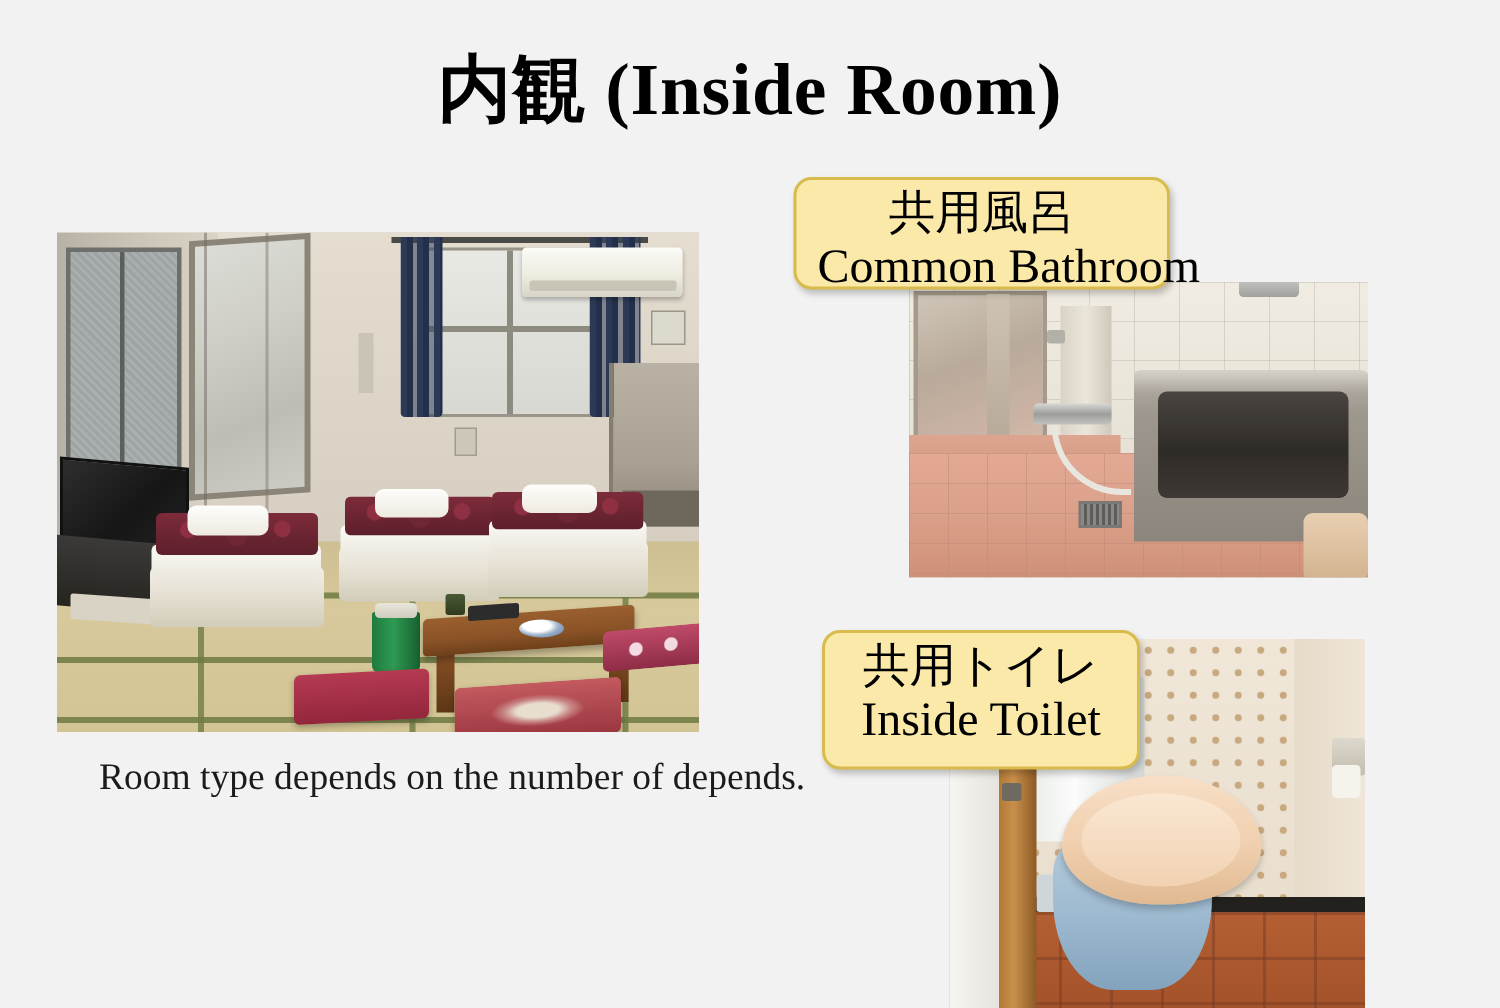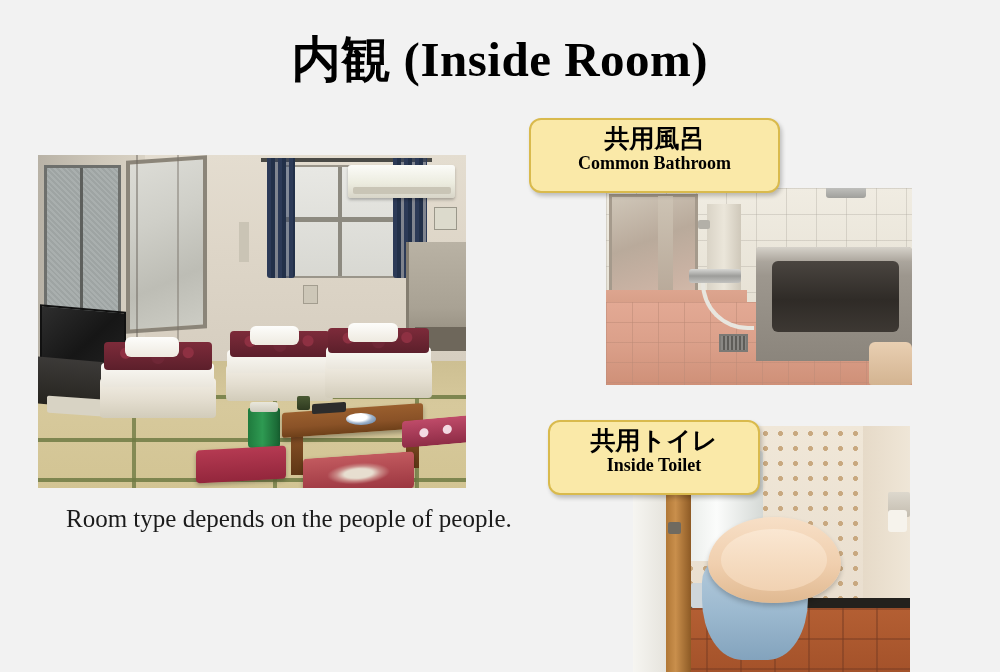--- a/index.html
+++ b/index.html
@@ -442,40 +442,40 @@
     border: 2px solid #d9ba4d;
     border-radius: 12px;
     box-shadow: 2px 3px 4px rgba(0,0,0,0.22);
     text-align: center;
     color: #000000;
     line-height: 1.12;
     padding: 5px 14px 7px 14px;
     box-sizing: border-box;
   }
   .callout .jp {
-    font-size: 25px;
-    font-weight: 700;
+    font-size: 31px;
+    font-weight: 400;
     white-space: nowrap;
   }
   .callout .en {
-    font-size: 18px;
-    font-weight: 700;
+    font-size: 32px;
+    font-weight: 400;
     white-space: nowrap;
   }
   #callout-bathroom {
     left: 529px;
     top: 118px;
     width: 251px;
     height: 75px;
   }
   #callout-toilet {
     left: 548px;
     top: 420px;
     width: 212px;
-    height: 75px;
+    height: 93px;
   }
 
   
   #caption {
     position: absolute;
     left: 40px;
     top: 503px;
     width: 540px;
     color: #1b1b1b;
   }
@@ -598,14 +598,14 @@
   <div class="jp">共用風呂</div>
   <div class="en">Common Bathroom</div>
 </div>
 
 <div class="callout" id="callout-toilet">
   <div class="jp">共用トイレ</div>
   <div class="en">Inside Toilet</div>
 </div>
 
 <div id="caption">
-  <div class="line-en">Room type depends on the people of people.</div>
+  <div class="line-en">Room type depends on the number of depends.</div>
 </div>
 
 </body></html>

